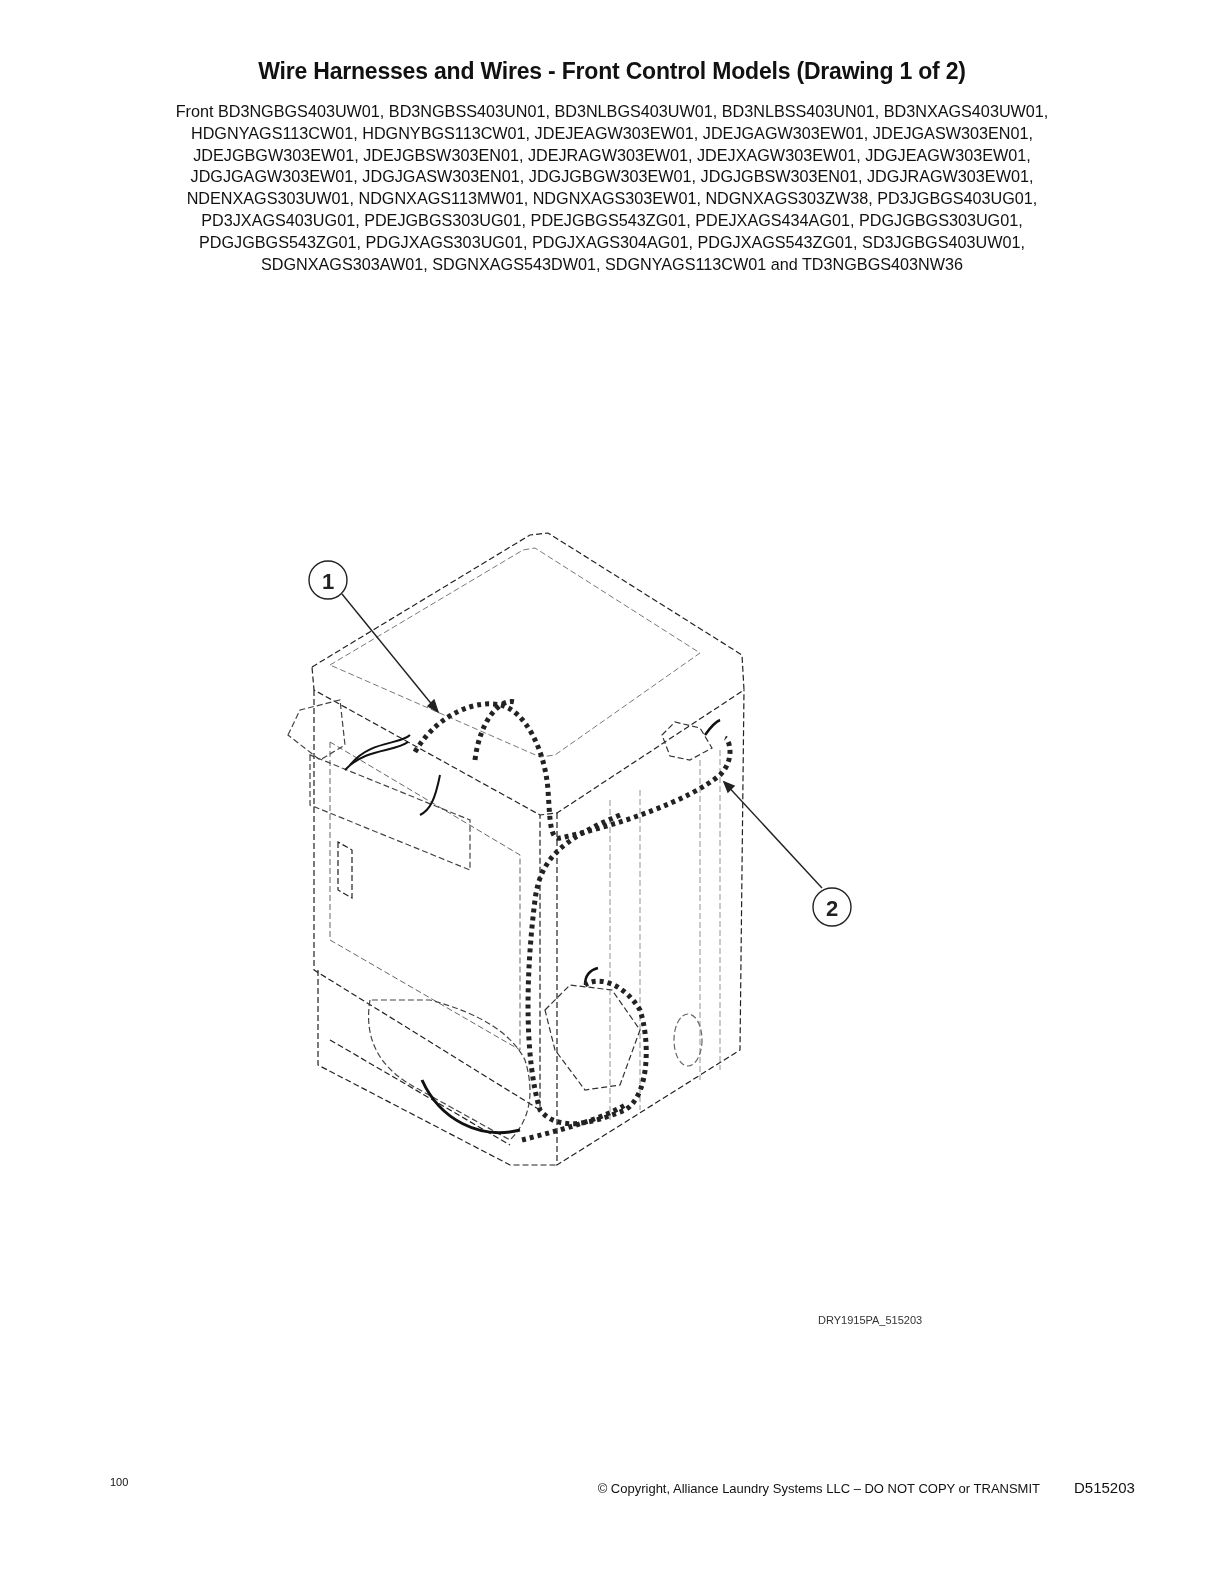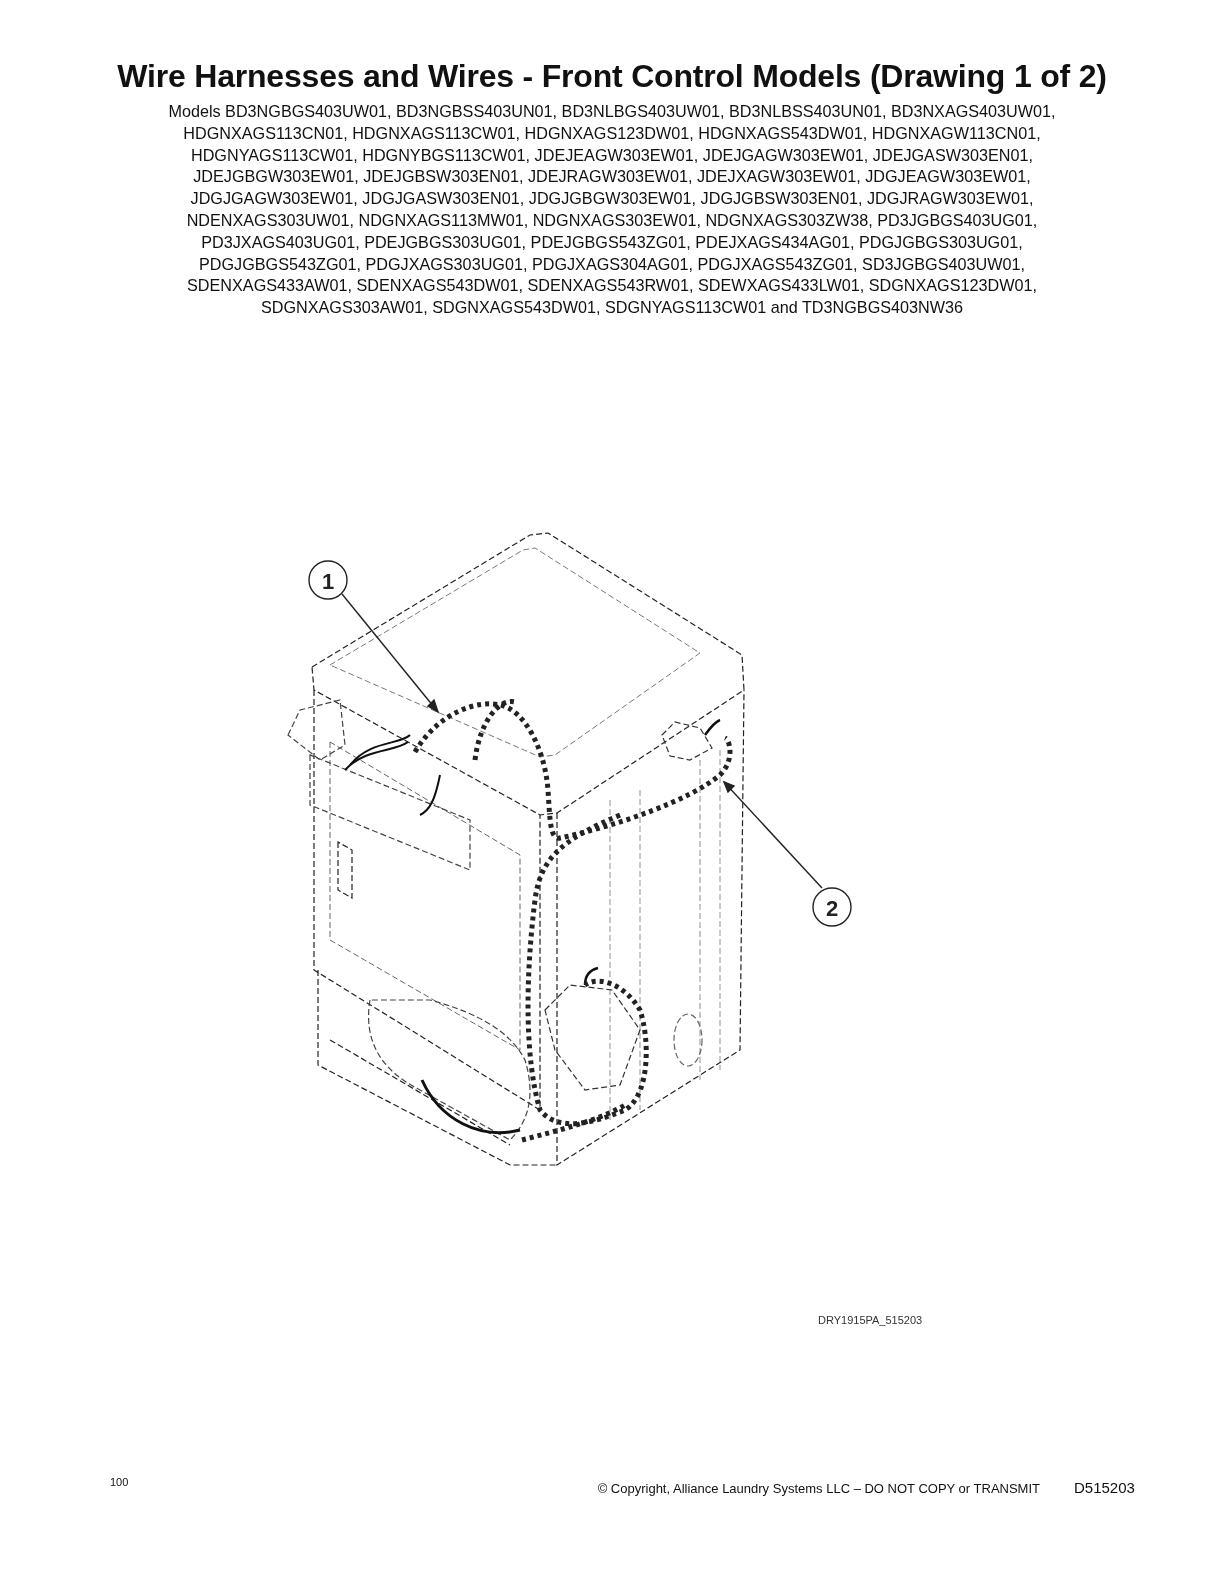--- a/index.html
+++ b/index.html
@@ -1,43 +1,41 @@
 <!DOCTYPE html>
 <html><head>
 <meta charset="utf-8">
 <style>
   html, body { margin: 0; padding: 0; background: #ffffff; }
   body { width: 1224px; height: 1584px; position: relative; overflow: hidden;
          font-family: "Liberation Sans", sans-serif; color: #111; }
   .title { position: absolute; left: 0; width: 1224px; top: 58px; text-align: center;
-           font-size: 32px; font-weight: bold; letter-spacing: -0.2px; color: #111; }
+           font-size: 23px; font-weight: bold; letter-spacing: -0.2px; color: #111; }
   .models { position: absolute; left: 100px; width: 1024px; top: 101px; text-align: center;
             font-size: 16.2px; line-height: 21.8px; color: #111; }
   .models span { display: block; white-space: nowrap; }
   .diagram { position: absolute; left: 0; top: 0; width: 1224px; height: 1584px; }
   .drawing-id { position: absolute; left: 806px; top: 1314px; font-size: 11px; color: #333; margin-left: 12px; }
   .page-num { position: absolute; left: 110px; top: 1476px; font-size: 11px; }
   .copyright { position: absolute; left: 0; width: 1040px; top: 1481px; text-align: right; font-size: 13px; }
   .doc-id { position: absolute; left: 1040px; top: 1479px; font-size: 15px; margin-left: 34px; }
 </style>
 </head>
 <body>
 
 <div class="title">Wire Harnesses and Wires - Front Control Models (Drawing 1 of 2)</div>
 
 <div class="models">
-  <span>Models BD3NGBGS403UW01, BD3NGBSS403UN01, BD3NLBGS403UW01, BD3NLBSS403UN01, BD3NXAGS403UW01,</span>
-  <span>HDGNXAGS113CN01, HDGNXAGS113CW01, HDGNXAGS123DW01, HDGNXAGS543DW01, HDGNXAGW113CN01,</span>
+  <span>Front BD3NGBGS403UW01, BD3NGBSS403UN01, BD3NLBGS403UW01, BD3NLBSS403UN01, BD3NXAGS403UW01,</span>
   <span>HDGNYAGS113CW01, HDGNYBGS113CW01, JDEJEAGW303EW01, JDEJGAGW303EW01, JDEJGASW303EN01,</span>
   <span>JDEJGBGW303EW01, JDEJGBSW303EN01, JDEJRAGW303EW01, JDEJXAGW303EW01, JDGJEAGW303EW01,</span>
   <span>JDGJGAGW303EW01, JDGJGASW303EN01, JDGJGBGW303EW01, JDGJGBSW303EN01, JDGJRAGW303EW01,</span>
   <span>NDENXAGS303UW01, NDGNXAGS113MW01, NDGNXAGS303EW01, NDGNXAGS303ZW38, PD3JGBGS403UG01,</span>
   <span>PD3JXAGS403UG01, PDEJGBGS303UG01, PDEJGBGS543ZG01, PDEJXAGS434AG01, PDGJGBGS303UG01,</span>
   <span>PDGJGBGS543ZG01, PDGJXAGS303UG01, PDGJXAGS304AG01, PDGJXAGS543ZG01, SD3JGBGS403UW01,</span>
-  <span>SDENXAGS433AW01, SDENXAGS543DW01, SDENXAGS543RW01, SDEWXAGS433LW01, SDGNXAGS123DW01,</span>
   <span>SDGNXAGS303AW01, SDGNXAGS543DW01, SDGNYAGS113CW01 and TD3NGBGS403NW36</span>
 </div>
 
 <svg class="diagram" viewBox="0 0 1224 1584" xmlns="http://www.w3.org/2000/svg">
   <g fill="none" stroke="#222" stroke-width="1.2" stroke-dasharray="6 3">
 
     <path d="M312 667 L530 535 L548 533 L742 655 L744 690 L557 813 L540 815 L314 690 Z"></path>
     <path d="M330 665 L523 550 L535 548 L700 653 L555 755 L540 757 Z" stroke="#555" stroke-width="0.8"></path>
 
     <path d="M314 690 L314 970 L540 1110 L540 815"></path>

